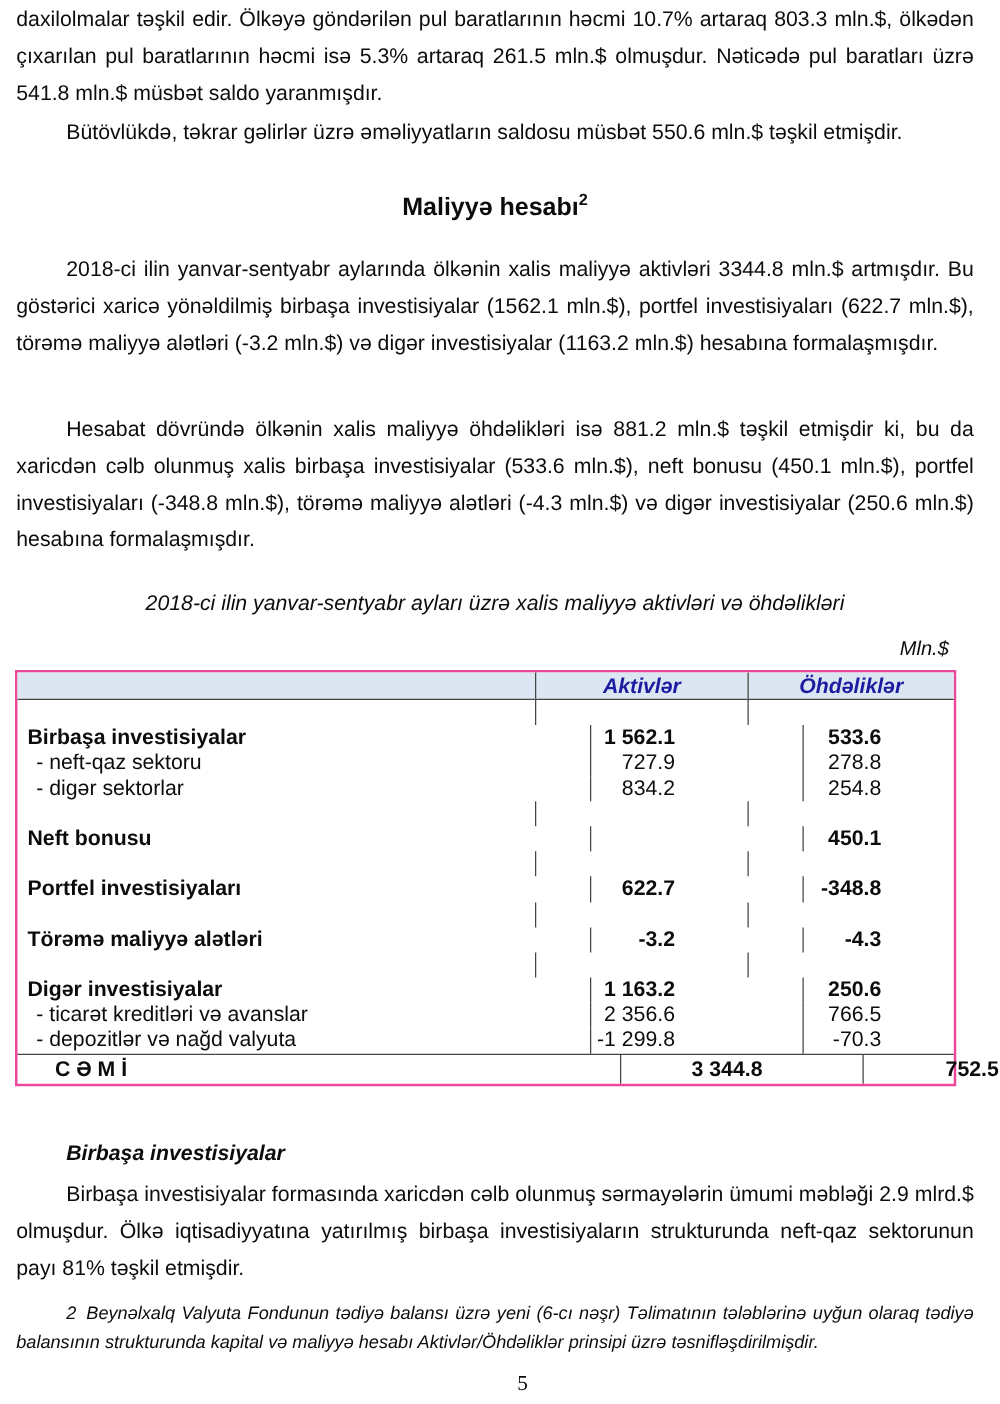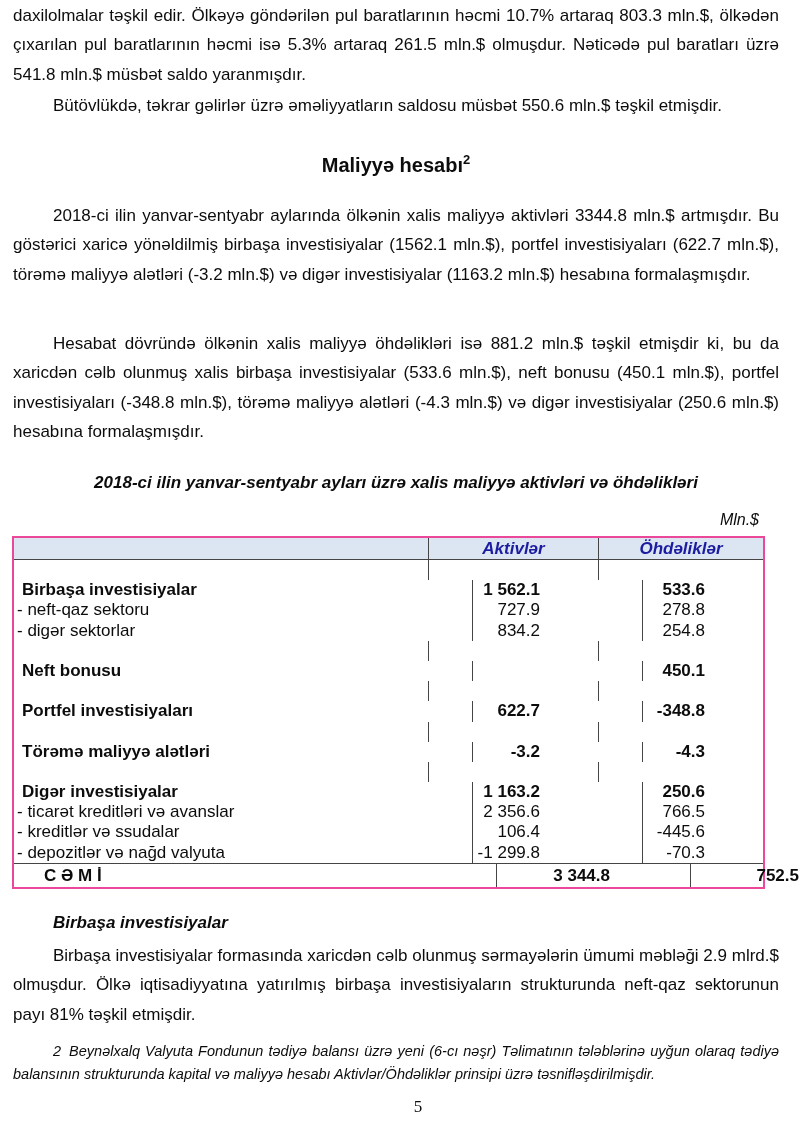--- a/index.html
+++ b/index.html
@@ -18,21 +18,21 @@
     margin:0;
   }
   .indent{text-indent:40px;}
   .heading{
     position:absolute;left:13px;width:766px;top:147px;
     text-align:center;font-size:20px;font-weight:bold;line-height:26px;
   }
   .heading sup{font-size:13px;}
   .caption{
     position:absolute;left:13px;width:766px;top:472px;
-    text-align:center;font-size:17px;font-weight:bold;font-style:italic;line-height:22px;
+    text-align:center;font-size:17px;font-weight:normal;font-style:italic;line-height:22px;
   }
   .unit-label{
     position:absolute;left:12px;width:753px;top:510px;
     text-align:right;font-size:16px;font-style:italic;line-height:20px;
     padding-right:6px;box-sizing:border-box;
   }
   
   .tbl{
     position:absolute;left:12px;top:536px;width:753px;
     border:2px solid #ec4899;box-sizing:border-box;
@@ -44,21 +44,21 @@
     height:21px;line-height:21px;
     background:#dce6f2;
     border-bottom:1px solid #454545;
   }
   .thead .c1,.thead .c2{
     text-align:center;font-weight:bold;font-style:italic;
     color:#1c1ca0;font-size:17px;
   }
   .brow{height:20.2px;line-height:20.2px;}
   .brow .lbl{padding-left:8px;white-space:nowrap;overflow:hidden;}
-  .brow.sub .lbl{padding-left:3px;font-weight:normal;}
+  .brow.sub .lbl{padding-left:15px;font-weight:normal;}
   .brow.main .lbl,.brow.main .num{font-weight:bold;}
   .num{text-align:right;padding-right:58px;margin-left:44px;}
   .total{
     border-top:1.5px solid #454545;
     height:23px;line-height:23px;font-weight:bold;gap:24px;
   }
   .total .lbl{padding-left:30px;}
   .total .num{text-align:right;padding-right:12px;}
   
   .subheading{
@@ -173,25 +173,20 @@
       <div class="c0 lbl">Digər investisiyalar</div>
       <div class="c1 num">1 163.2</div>
       <div class="c2 num">250.6</div>
     </div>
     <div class="trow brow sub">
       <div class="c0 lbl">- ticarət kreditləri və avanslar</div>
       <div class="c1 num">2 356.6</div>
       <div class="c2 num">766.5</div>
     </div>
     <div class="trow brow sub">
-      <div class="c0 lbl">- kreditlər və ssudalar</div>
-      <div class="c1 num">106.4</div>
-      <div class="c2 num">-445.6</div>
-    </div>
-    <div class="trow brow sub">
       <div class="c0 lbl">- depozitlər və nağd valyuta</div>
       <div class="c1 num">-1 299.8</div>
       <div class="c2 num">-70.3</div>
     </div>
 
     <div class="trow total">
       <div class="c0 lbl">C Ə M İ</div>
       <div class="c1 num">3 344.8</div>
       <div class="c2 num">752.5</div>
     </div>

